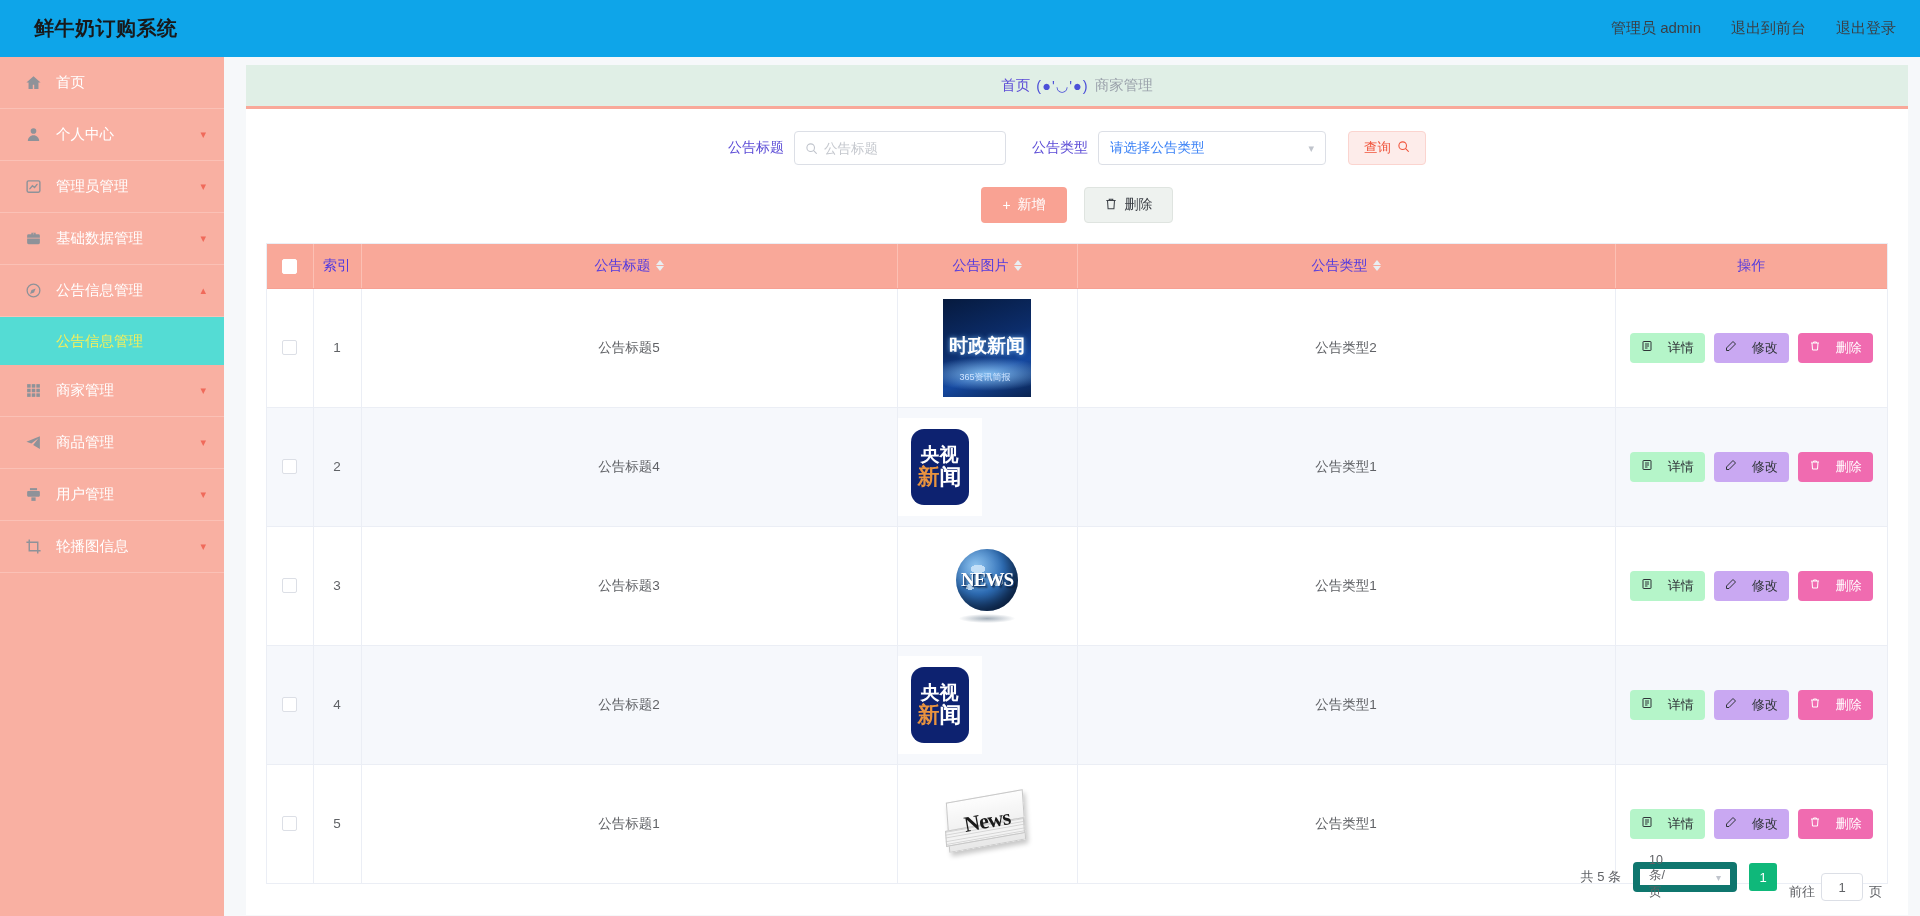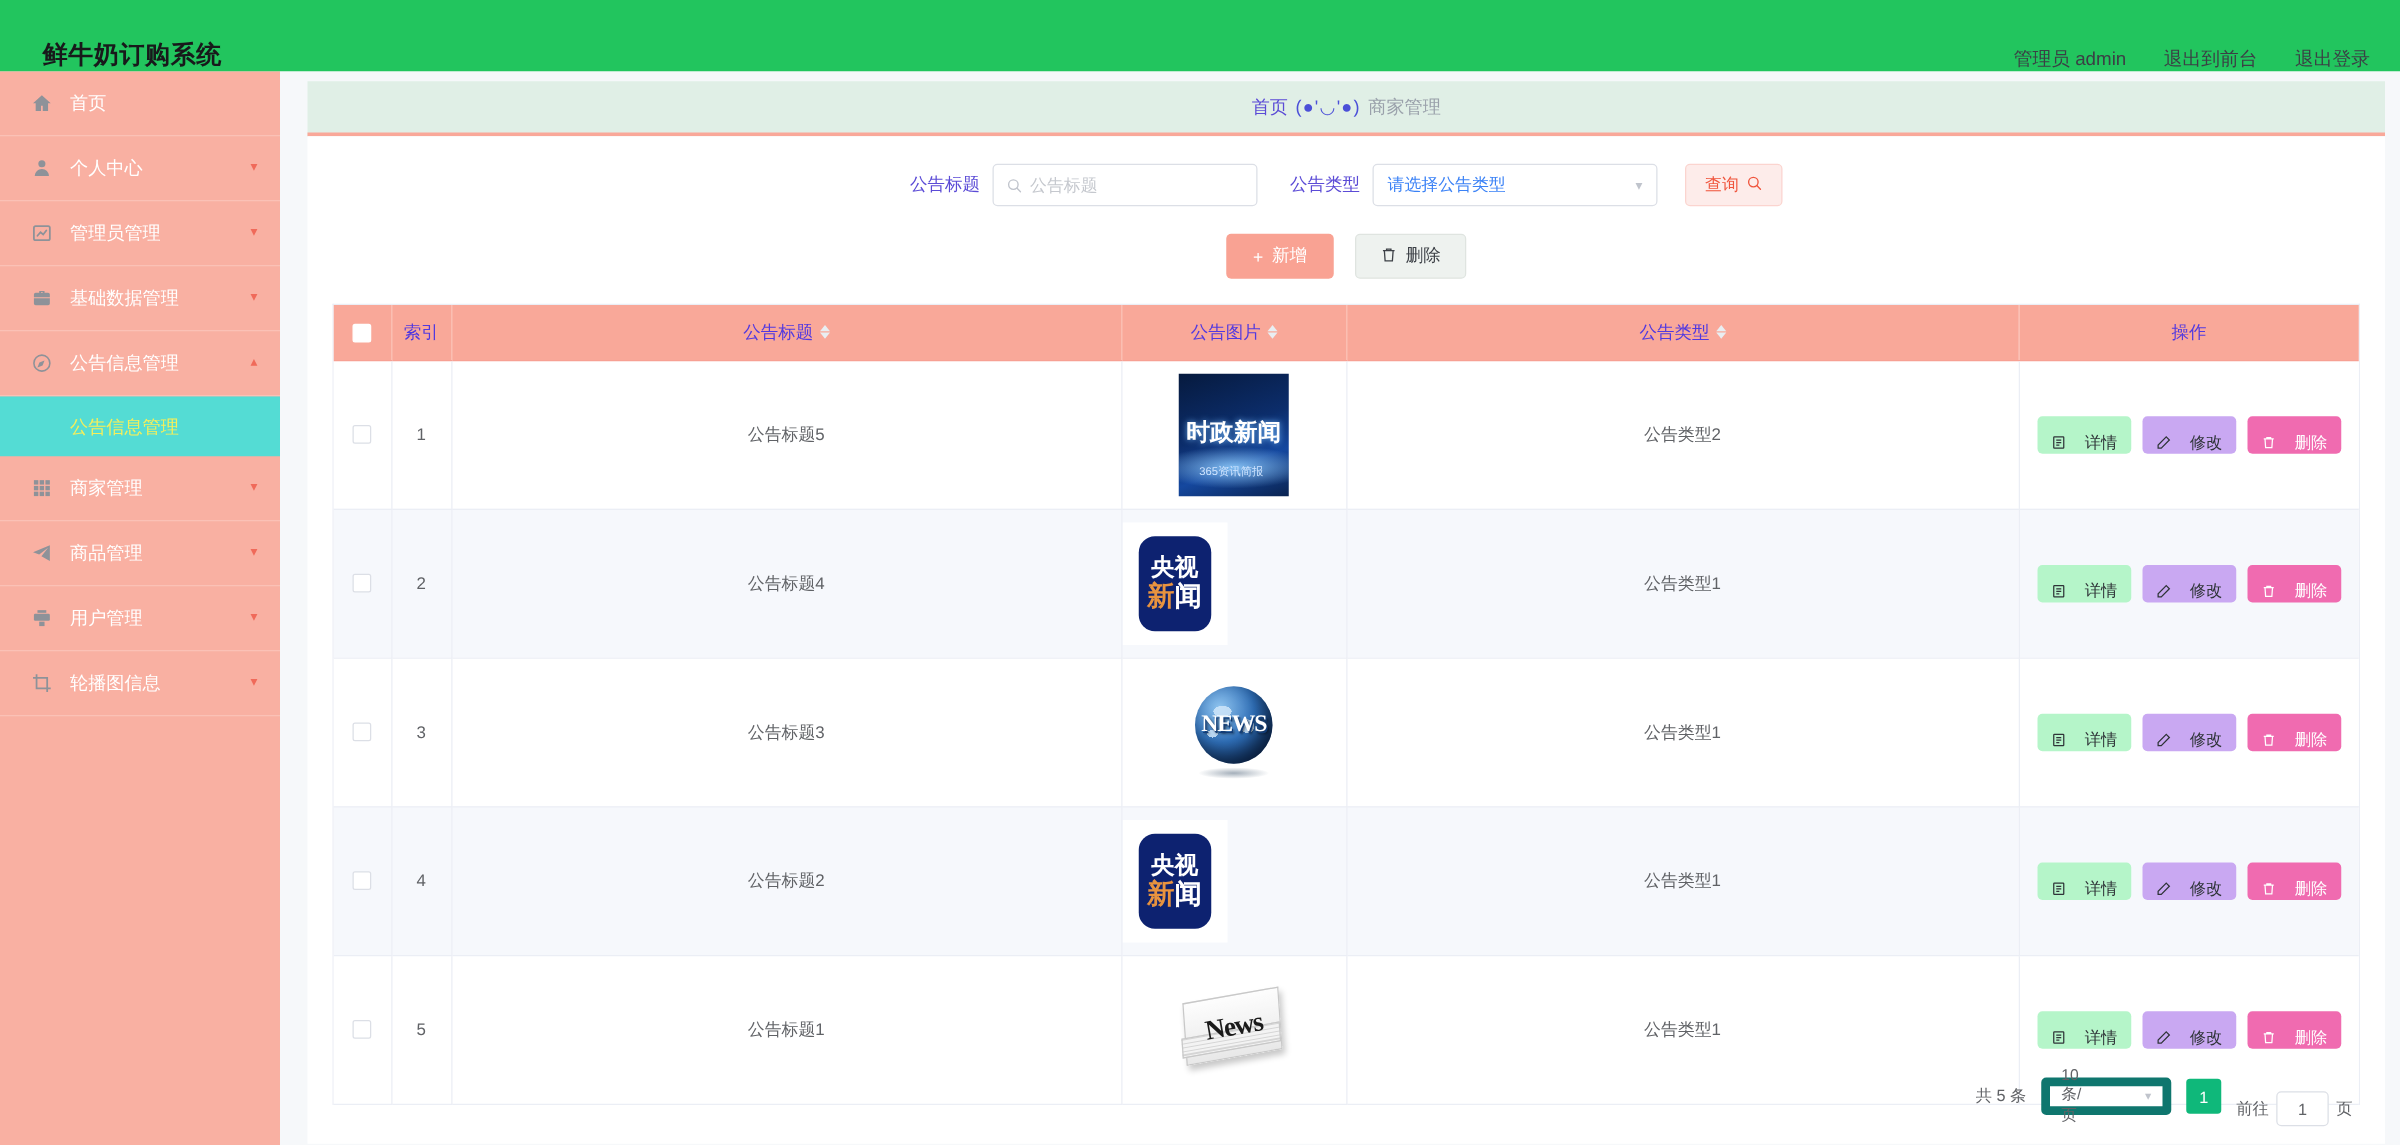--- a/index.html
+++ b/index.html
@@ -7,22 +7,22 @@
     width: 1920px; height: 916px;
     font-family: "Liberation Sans", "DejaVu Sans", sans-serif;
     background: #f6f8fa;
     overflow: hidden;
   }
   .app { position: relative; width: 1920px; height: 916px; }
 
   
   .header {
     position: absolute; top: 0; left: 0; width: 1920px; height: 57px;
-    background: #22c55e;
-    display: flex; align-items: flex-end; justify-content: space-between;
+    background: #0ea5e9;
+    display: flex; align-items: center; justify-content: space-between;
     padding: 0 24px 0 34px;
     z-index: 30;
   }
   .brand { font-size: 20px; font-weight: bold; color: #18191b; letter-spacing: .5px; }
   .header-right { display: flex; align-items: center; gap: 30px; }
   .header-link { font-size: 15px; color: #3b3f45; cursor: pointer; white-space: nowrap; }
 
   
   .sidebar {
     position: absolute; top: 57px; left: 0; width: 224px; height: 859px;
@@ -159,21 +159,21 @@
     width: 15px; height: 15px; border: 1px solid #dcdfe6;
     border-radius: 2px; background: #fff; display: inline-block;
     vertical-align: middle; cursor: pointer;
   }
   .hd-cbx { border-color: #ffffff; background: #ffffff; }
 
   .ops { display: flex; align-items: center; justify-content: center; gap: 9px; }
   .op-btn {
     height: 30px; padding: 0 11px; border-radius: 4px; border: 0;
     font-size: 13px; cursor: pointer; display: inline-flex;
-    align-items: flex-end; gap: 15px; font-family: inherit;
+    align-items: center; gap: 15px; font-family: inherit;
   }
   .op-detail { background: #b5f5c9; color: #2f3438; }
   .op-edit   { background: #c9a8f2; color: #2f3438; }
   .op-delete { background: #f06bb0; color: #ffffff; }
   .op-btn svg { width: 12px; height: 12px; }
 
   
   .thumb { display: inline-block; vertical-align: middle; }
 
   .img-shizheng {
@@ -266,21 +266,21 @@
     padding: 0 9px; background: #fff; cursor: pointer; gap: 48px;
   }
   .pg-select .pv { font-size: 12.5px; color: #606266; }
   .pg-select .chev { color: #c0c4cc; font-size: 10px; }
   .pg-nums { display: flex; align-items: center; gap: 4px; }
   .pg-num {
     min-width: 28px; height: 28px; border-radius: 3px;
     display: flex; align-items: center; justify-content: center;
     background: #0fb87a; color: #ffffff; font-size: 13px; cursor: pointer;
   }
-  .pg-jump { display: flex; align-items: center; gap: 6px; white-space: nowrap; margin-top: 20px; }
+  .pg-jump { display: flex; align-items: flex-end; gap: 6px; white-space: nowrap; margin-top: 20px; }
   .pg-jump-input {
     width: 42px; height: 28px; border: 1px solid #dcdfe6; border-radius: 4px;
     text-align: center; font-size: 13px; color: #606266; font-family: inherit; outline: none;
   }
 
   
   .watermark {
     position: absolute; right: 10px; bottom: 4px;
     font-family: "Liberation Sans", sans-serif; font-size: 44px; font-weight: 300;
     color: rgba(150,160,170,.35); letter-spacing: 1px; pointer-events: none;

